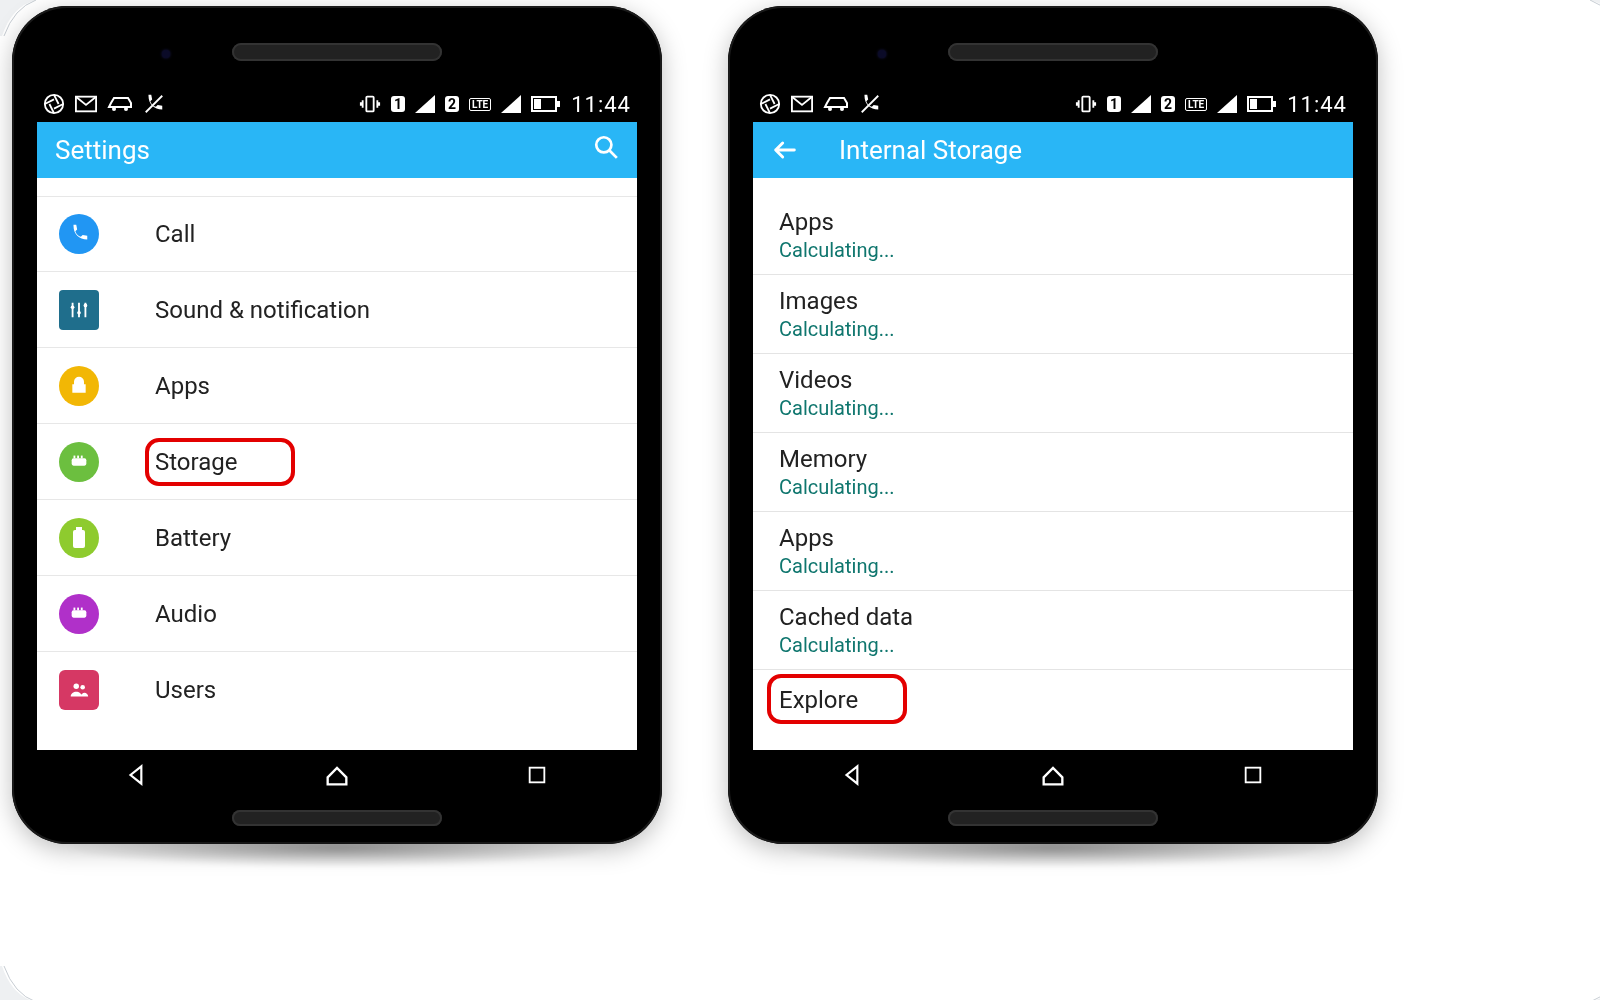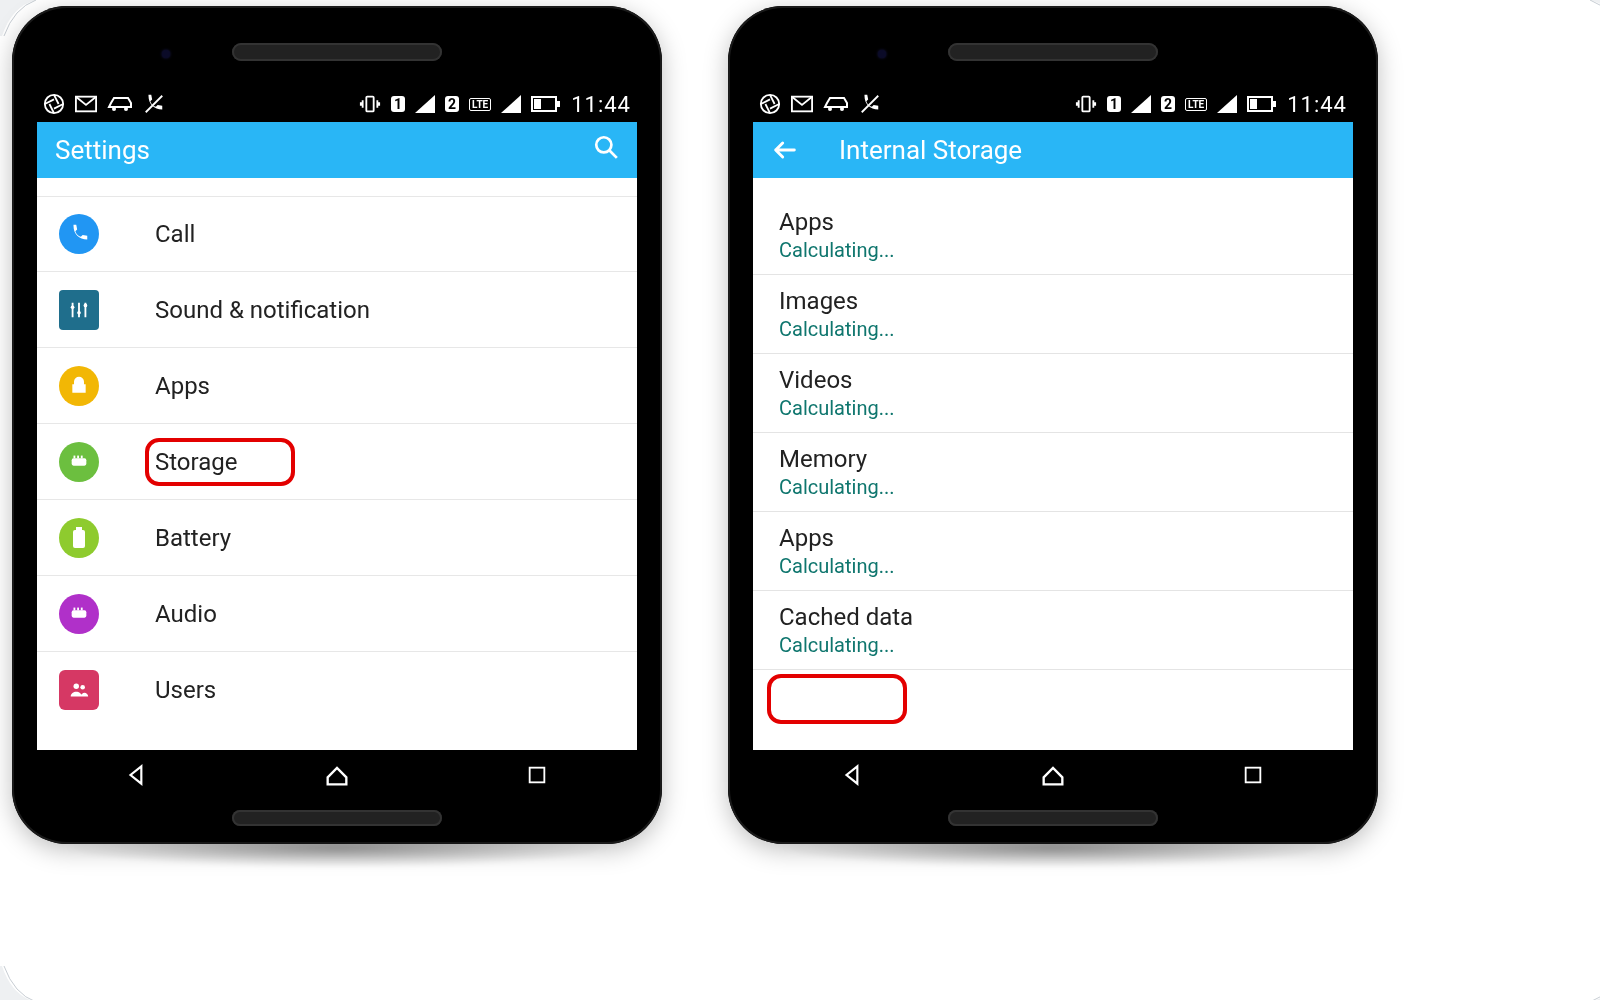--- a/index.html
+++ b/index.html
@@ -413,20 +413,21 @@
             </div>
             <div class="storage-item">
               <div class="st-title">Apps</div>
               <div class="st-sub">Calculating...</div>
             </div>
             <div class="storage-item">
               <div class="st-title">Cached data</div>
               <div class="st-sub">Calculating...</div>
             </div>
             <div class="storage-item" style="border-bottom:none;position:relative;padding:16px 26px 18px;">
+              <div class="st-title">Explore</div>
               <div class="highlight-box" style="left:14px; top:4px; width:140px; height:50px;"></div>
             </div>
 
           </div>
         </div>
 
         <div class="navbar">
           <span class="navbtn">
               <svg width="26" height="26" viewBox="0 0 24 24">
                 <path d="M16 4 L6 12 L16 20 Z" fill="none" stroke="#fff" stroke-width="2"></path>

